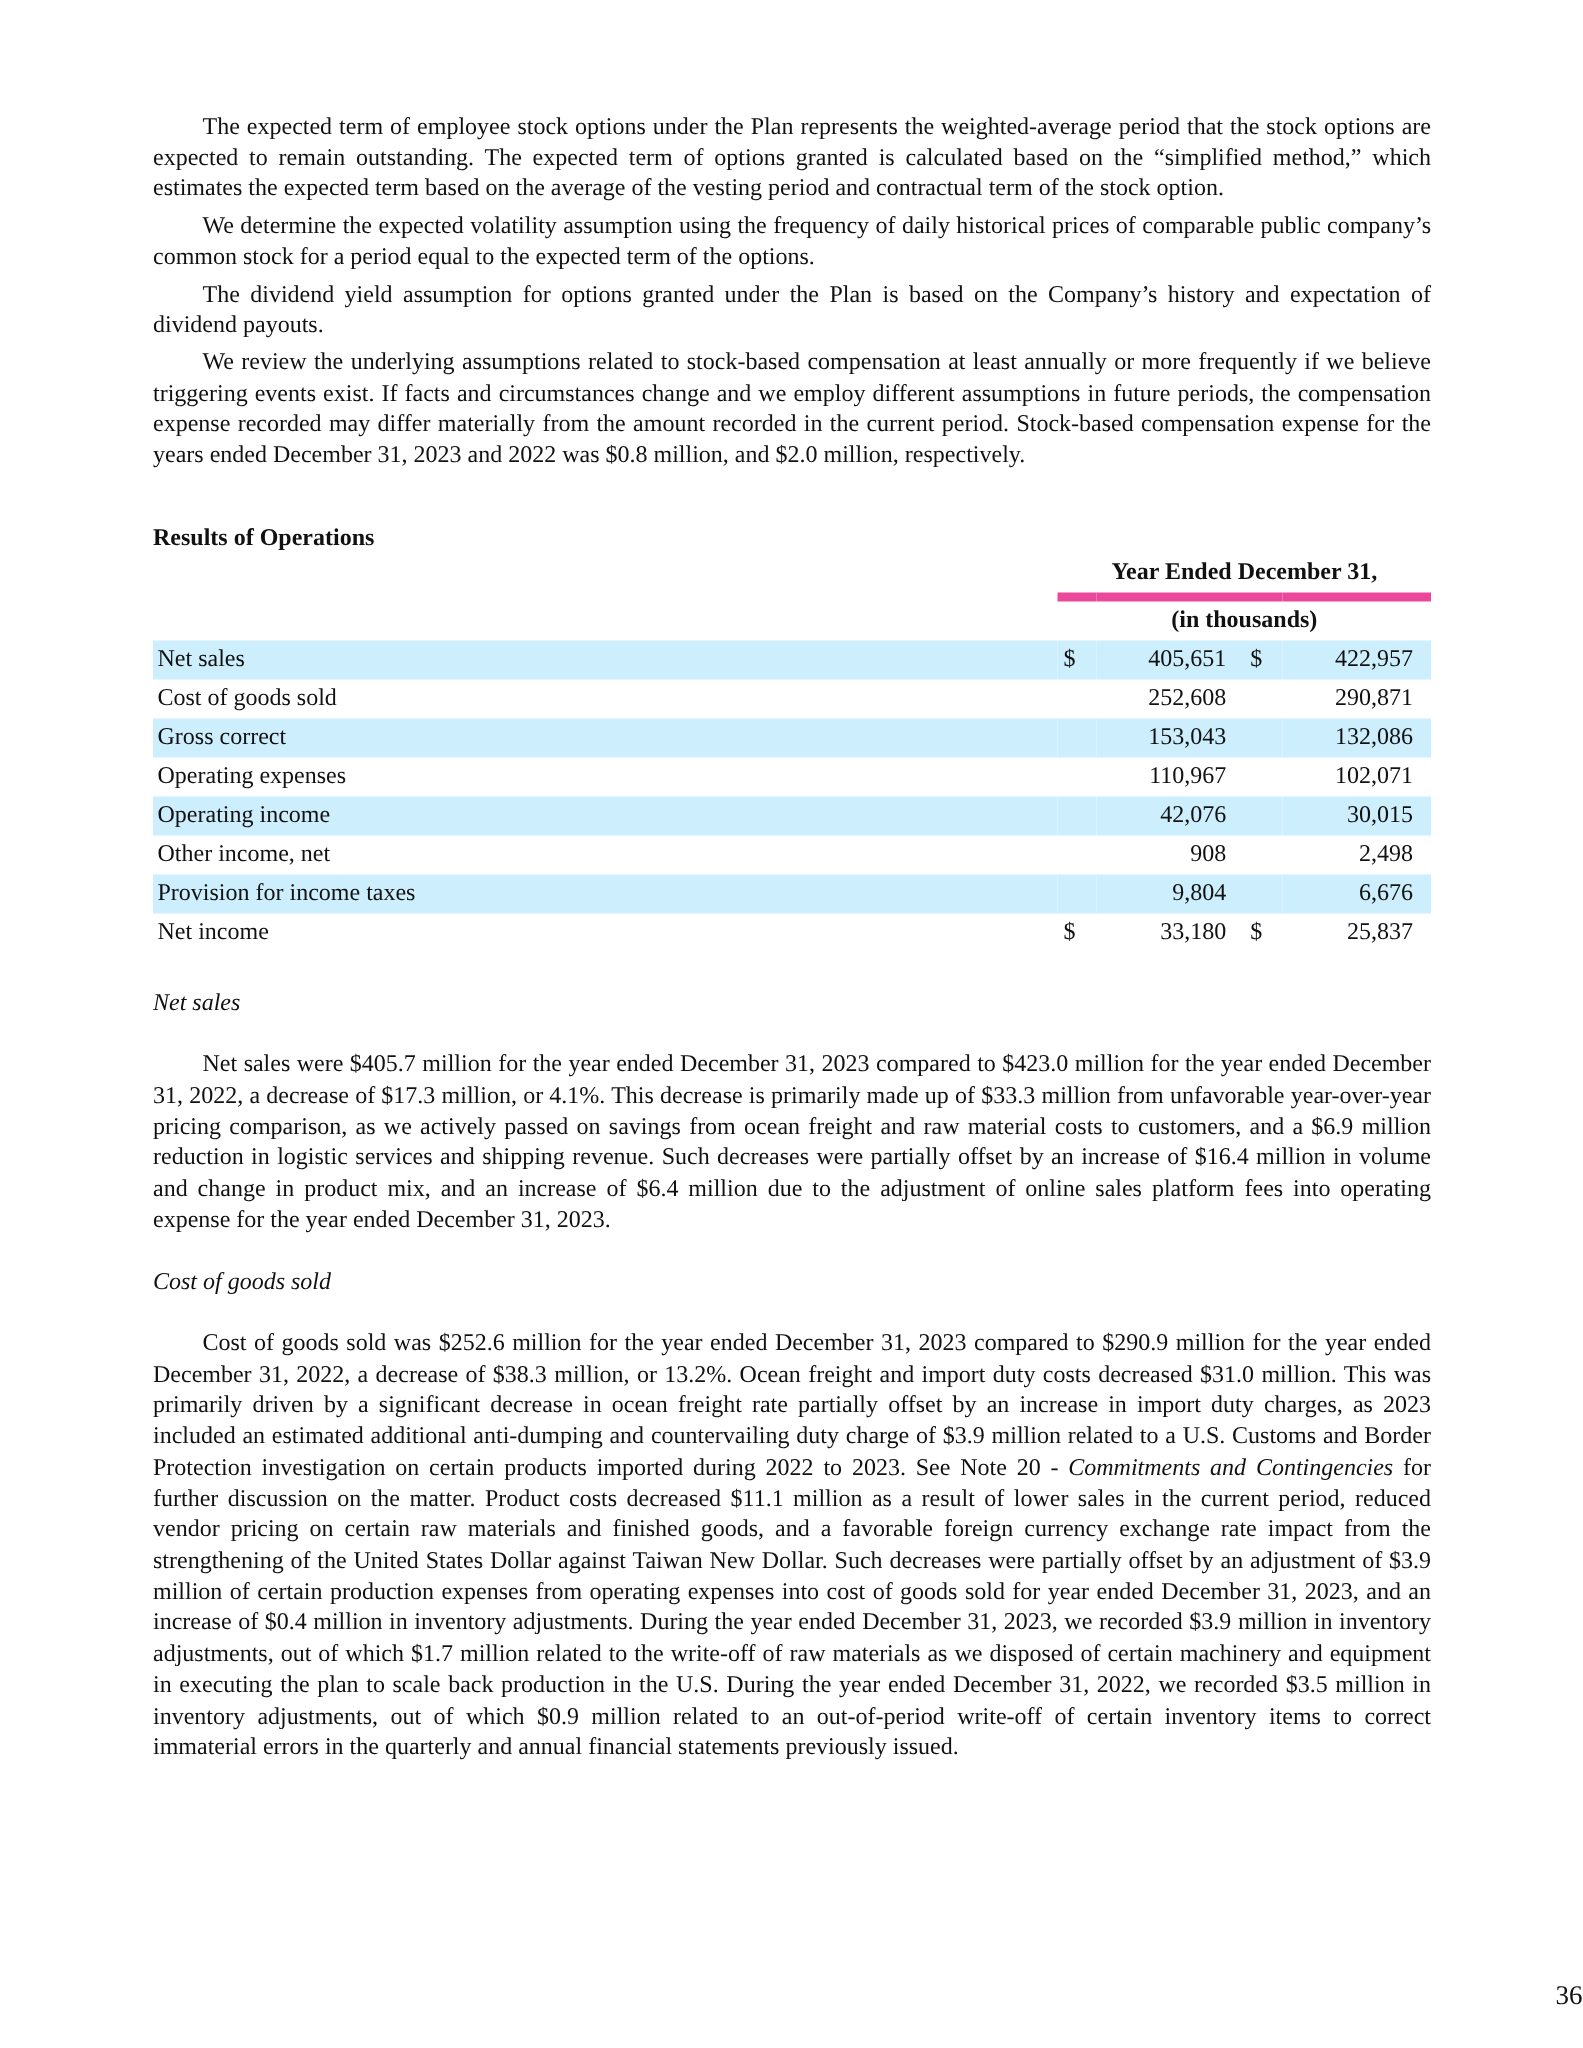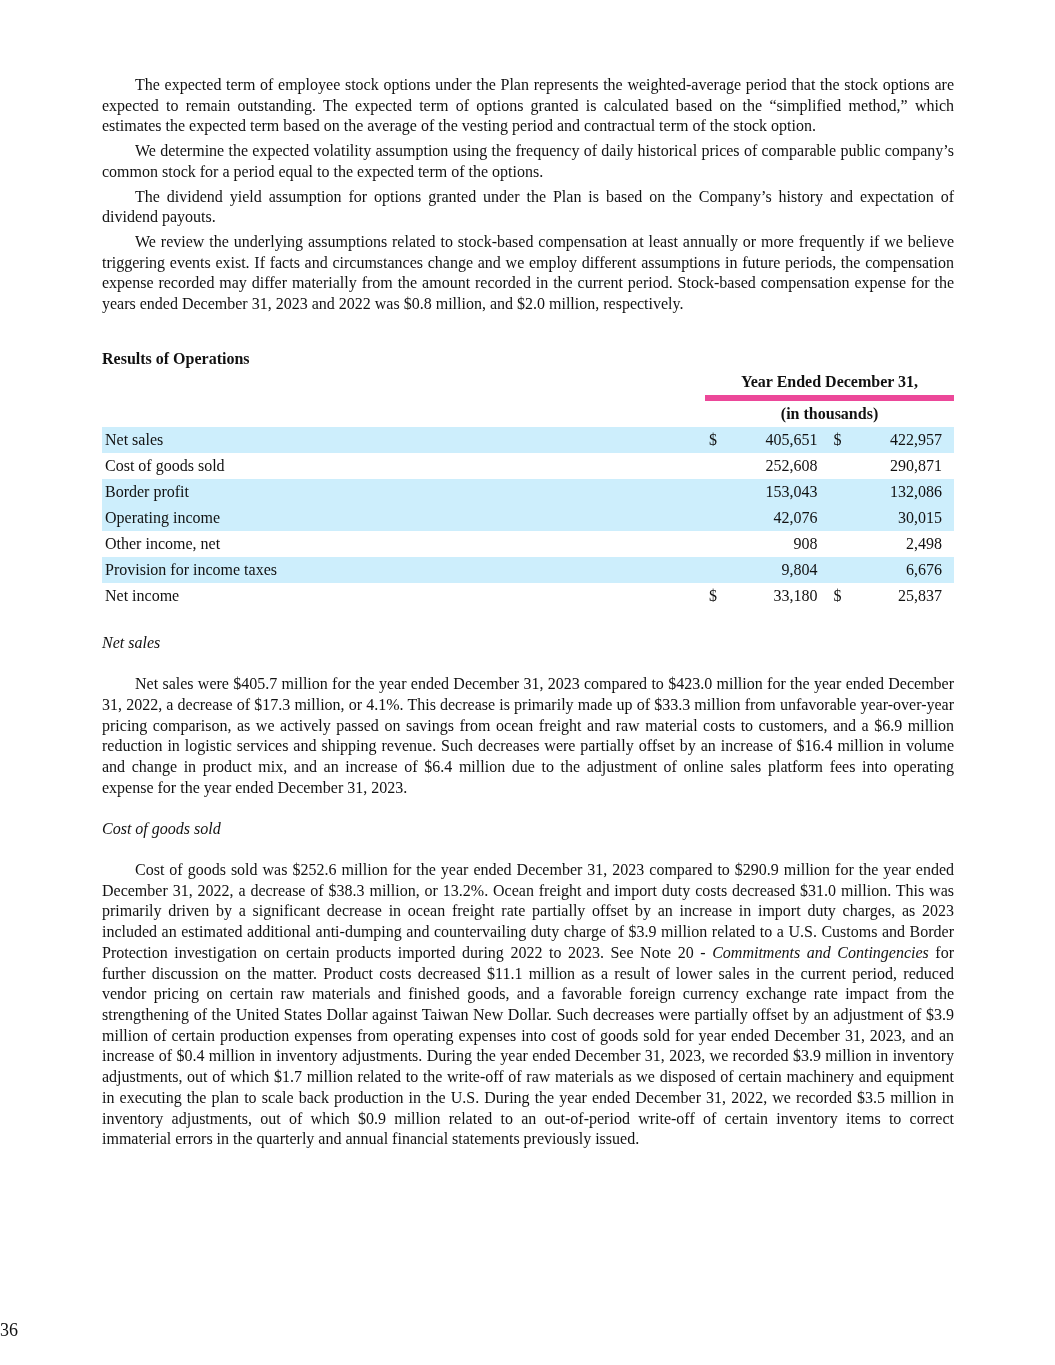--- a/index.html
+++ b/index.html
@@ -18,21 +18,21 @@
 
     table.fin { border-collapse: collapse; width: 852px; margin-top: 0; }
     table.fin td { padding: 0; height: 26px; vertical-align: middle; }
     .lbl { padding-left: 3px !important; }
     .cur { width: 22px; text-align: left; padding-left: 4px !important; }
     .num { width: 88px; text-align: right; padding-right: 12px !important; }
     .shade td { background: #cdeefc; }
     .hdr td { height: 24px; text-align: center; font-weight: bold; }
     .hdr .ul { border-bottom: 6px solid #ec4899; }
 
-    .page-number { position: absolute; left: 0; width: 1055px; top: 1320px; text-align: left; font-size: 18px; }
+    .page-number { position: absolute; left: 0; width: 1055px; top: 1320px; text-align: right; font-size: 18px; }
   </style>
 </head>
 <body>
 
 <div class="page">
   <p class="indent">The expected term of employee stock options under the Plan represents the weighted-average period that the stock options are expected to remain outstanding. The expected term of options granted is calculated based on the “simplified method,” which estimates the expected term based on the average of the vesting period and contractual term of the stock option.</p>
   <p class="indent gap">We determine the expected volatility assumption using the frequency of daily historical prices of comparable public company’s common stock for a period equal to the expected term of the options.</p>
   <p class="indent gap">The dividend yield assumption for options granted under the Plan is based on the Company’s history and expectation of dividend payouts.</p>
   <p class="indent gap">We review the underlying assumptions related to stock-based compensation at least annually or more frequently if we believe triggering events exist. If facts and circumstances change and we employ different assumptions in future periods, the compensation expense recorded may differ materially from the amount recorded in the current period. Stock-based compensation expense for the years ended December 31, 2023 and 2022 was $0.8 million, and $2.0 million, respectively.</p>
 
@@ -65,25 +65,32 @@
           <td class="num">422,957</td>
         </tr>
         <tr>
           <td class="lbl">Cost of goods sold</td>
           <td class="cur"></td>
           <td class="num">252,608</td>
           <td class="cur"></td>
           <td class="num">290,871</td>
         </tr>
         <tr class="shade">
-          <td class="lbl">Border profit</td>
+          <td class="lbl">Gross correct</td>
           <td class="cur"></td>
           <td class="num">153,043</td>
           <td class="cur"></td>
           <td class="num">132,086</td>
+        </tr>
+        <tr>
+          <td class="lbl">Operating expenses</td>
+          <td class="cur"></td>
+          <td class="num">110,967</td>
+          <td class="cur"></td>
+          <td class="num">102,071</td>
         </tr>
         <tr class="shade">
           <td class="lbl">Operating income</td>
           <td class="cur"></td>
           <td class="num">42,076</td>
           <td class="cur"></td>
           <td class="num">30,015</td>
         </tr>
         <tr>
           <td class="lbl">Other income, net</td>

